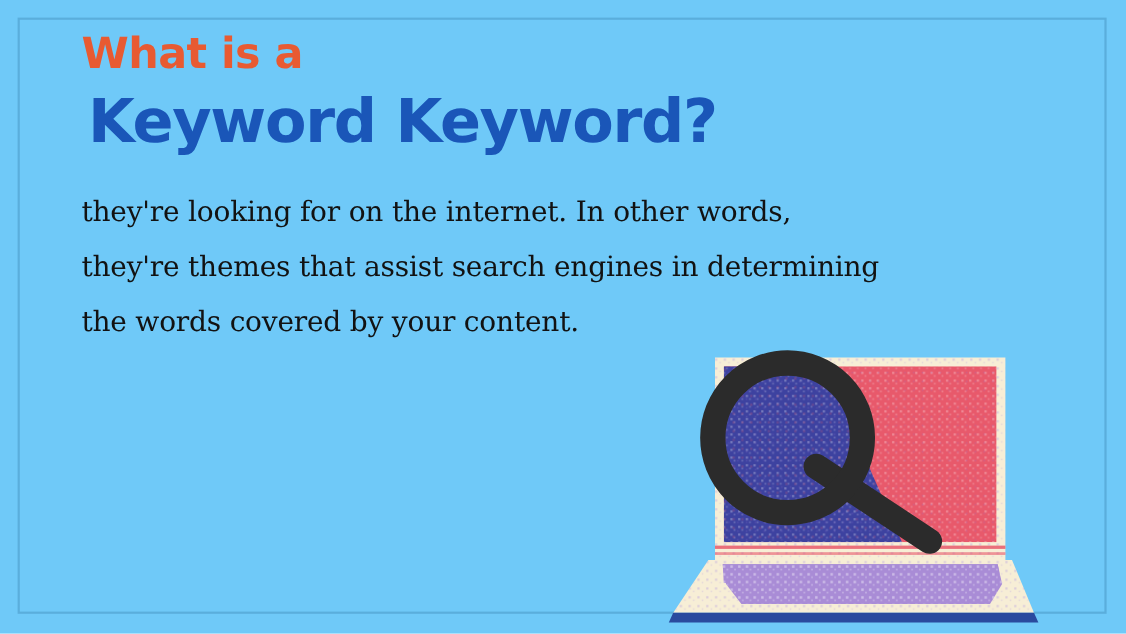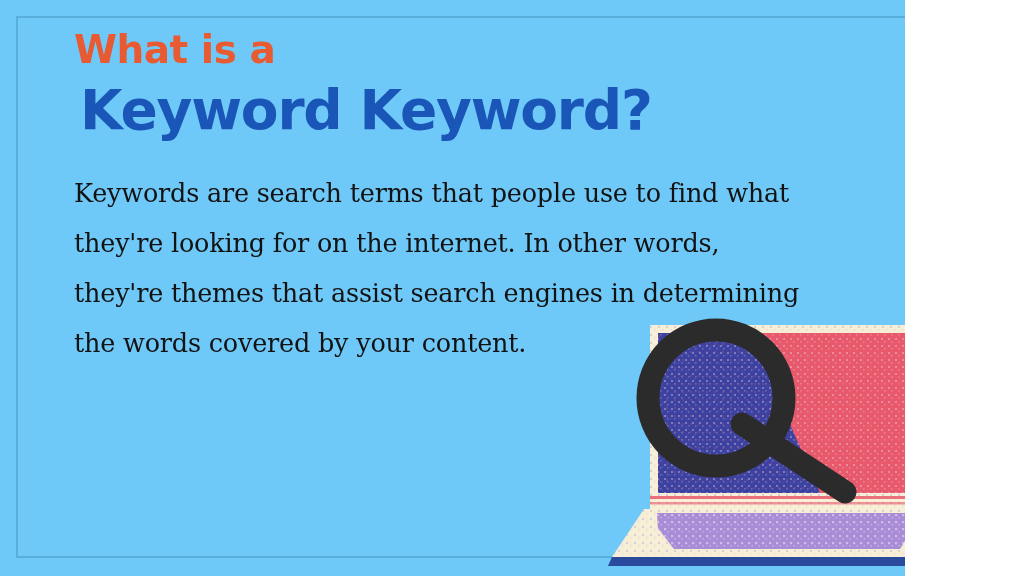--- a/index.html
+++ b/index.html
@@ -8,21 +8,21 @@
   }
   body {
     width: 1024px;
     height: 576px;
     overflow: hidden;
     font-family: "Liberation Sans", sans-serif;
   }
 
   #slide {
     position: relative;
-    width: 905px;
+    width: 1024px;
     height: 576px;
     background: #6FC9F8;
     overflow: hidden;
   }
 
   
   #frame {
     position: absolute;
     left: 16px;
     top: 16px;
@@ -88,21 +88,20 @@
 
 <div id="slide">
 
   <div id="frame"></div>
 
   <div id="eyebrow">What is a</div>
 
   <div id="headline">Keyword Keyword?</div>
 
   <div id="paragraph">
-    <span class="ln">Keywords are search terms that people use to find what</span>
     <span class="ln">they're looking for on the internet. In other words,</span>
     <span class="ln">they're themes that assist search engines in determining</span>
     <span class="ln">the words covered by your content.</span>
   </div>
 
   <div id="laptop">
     <svg viewBox="0 0 360 252" xmlns="http://www.w3.org/2000/svg" aria-hidden="true">
       <defs>
 
         <pattern id="grainLight" width="7" height="7" patternUnits="userSpaceOnUse">

